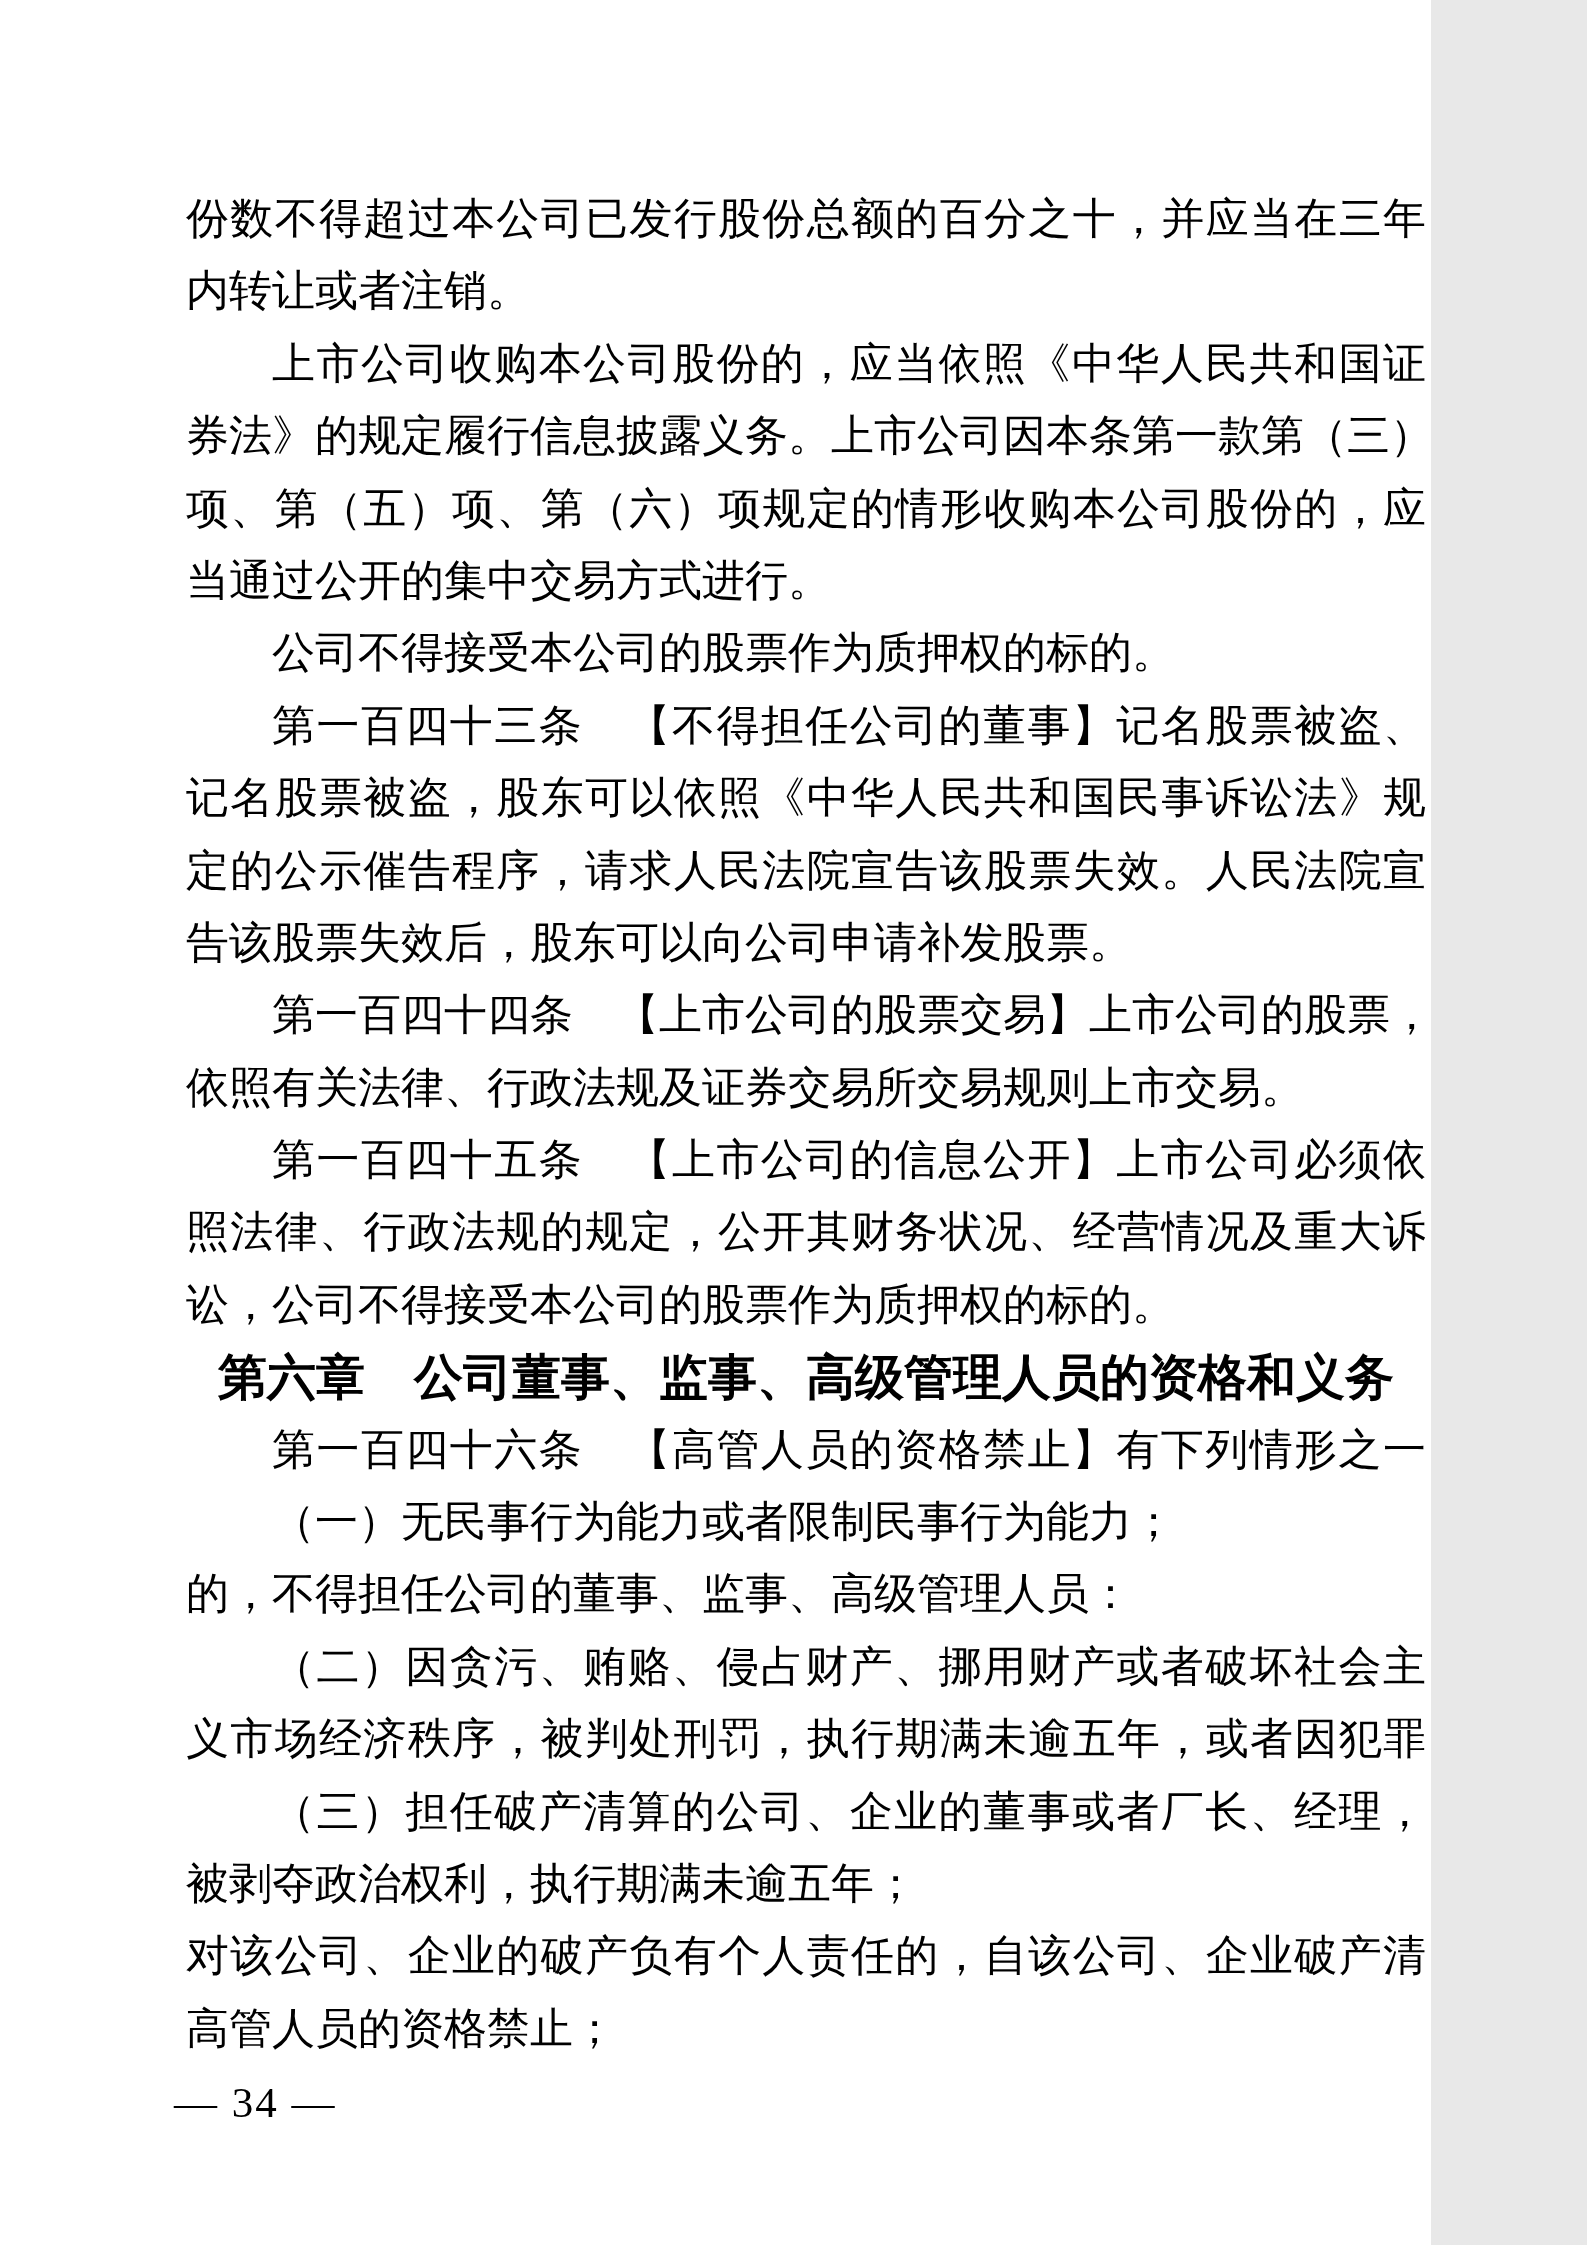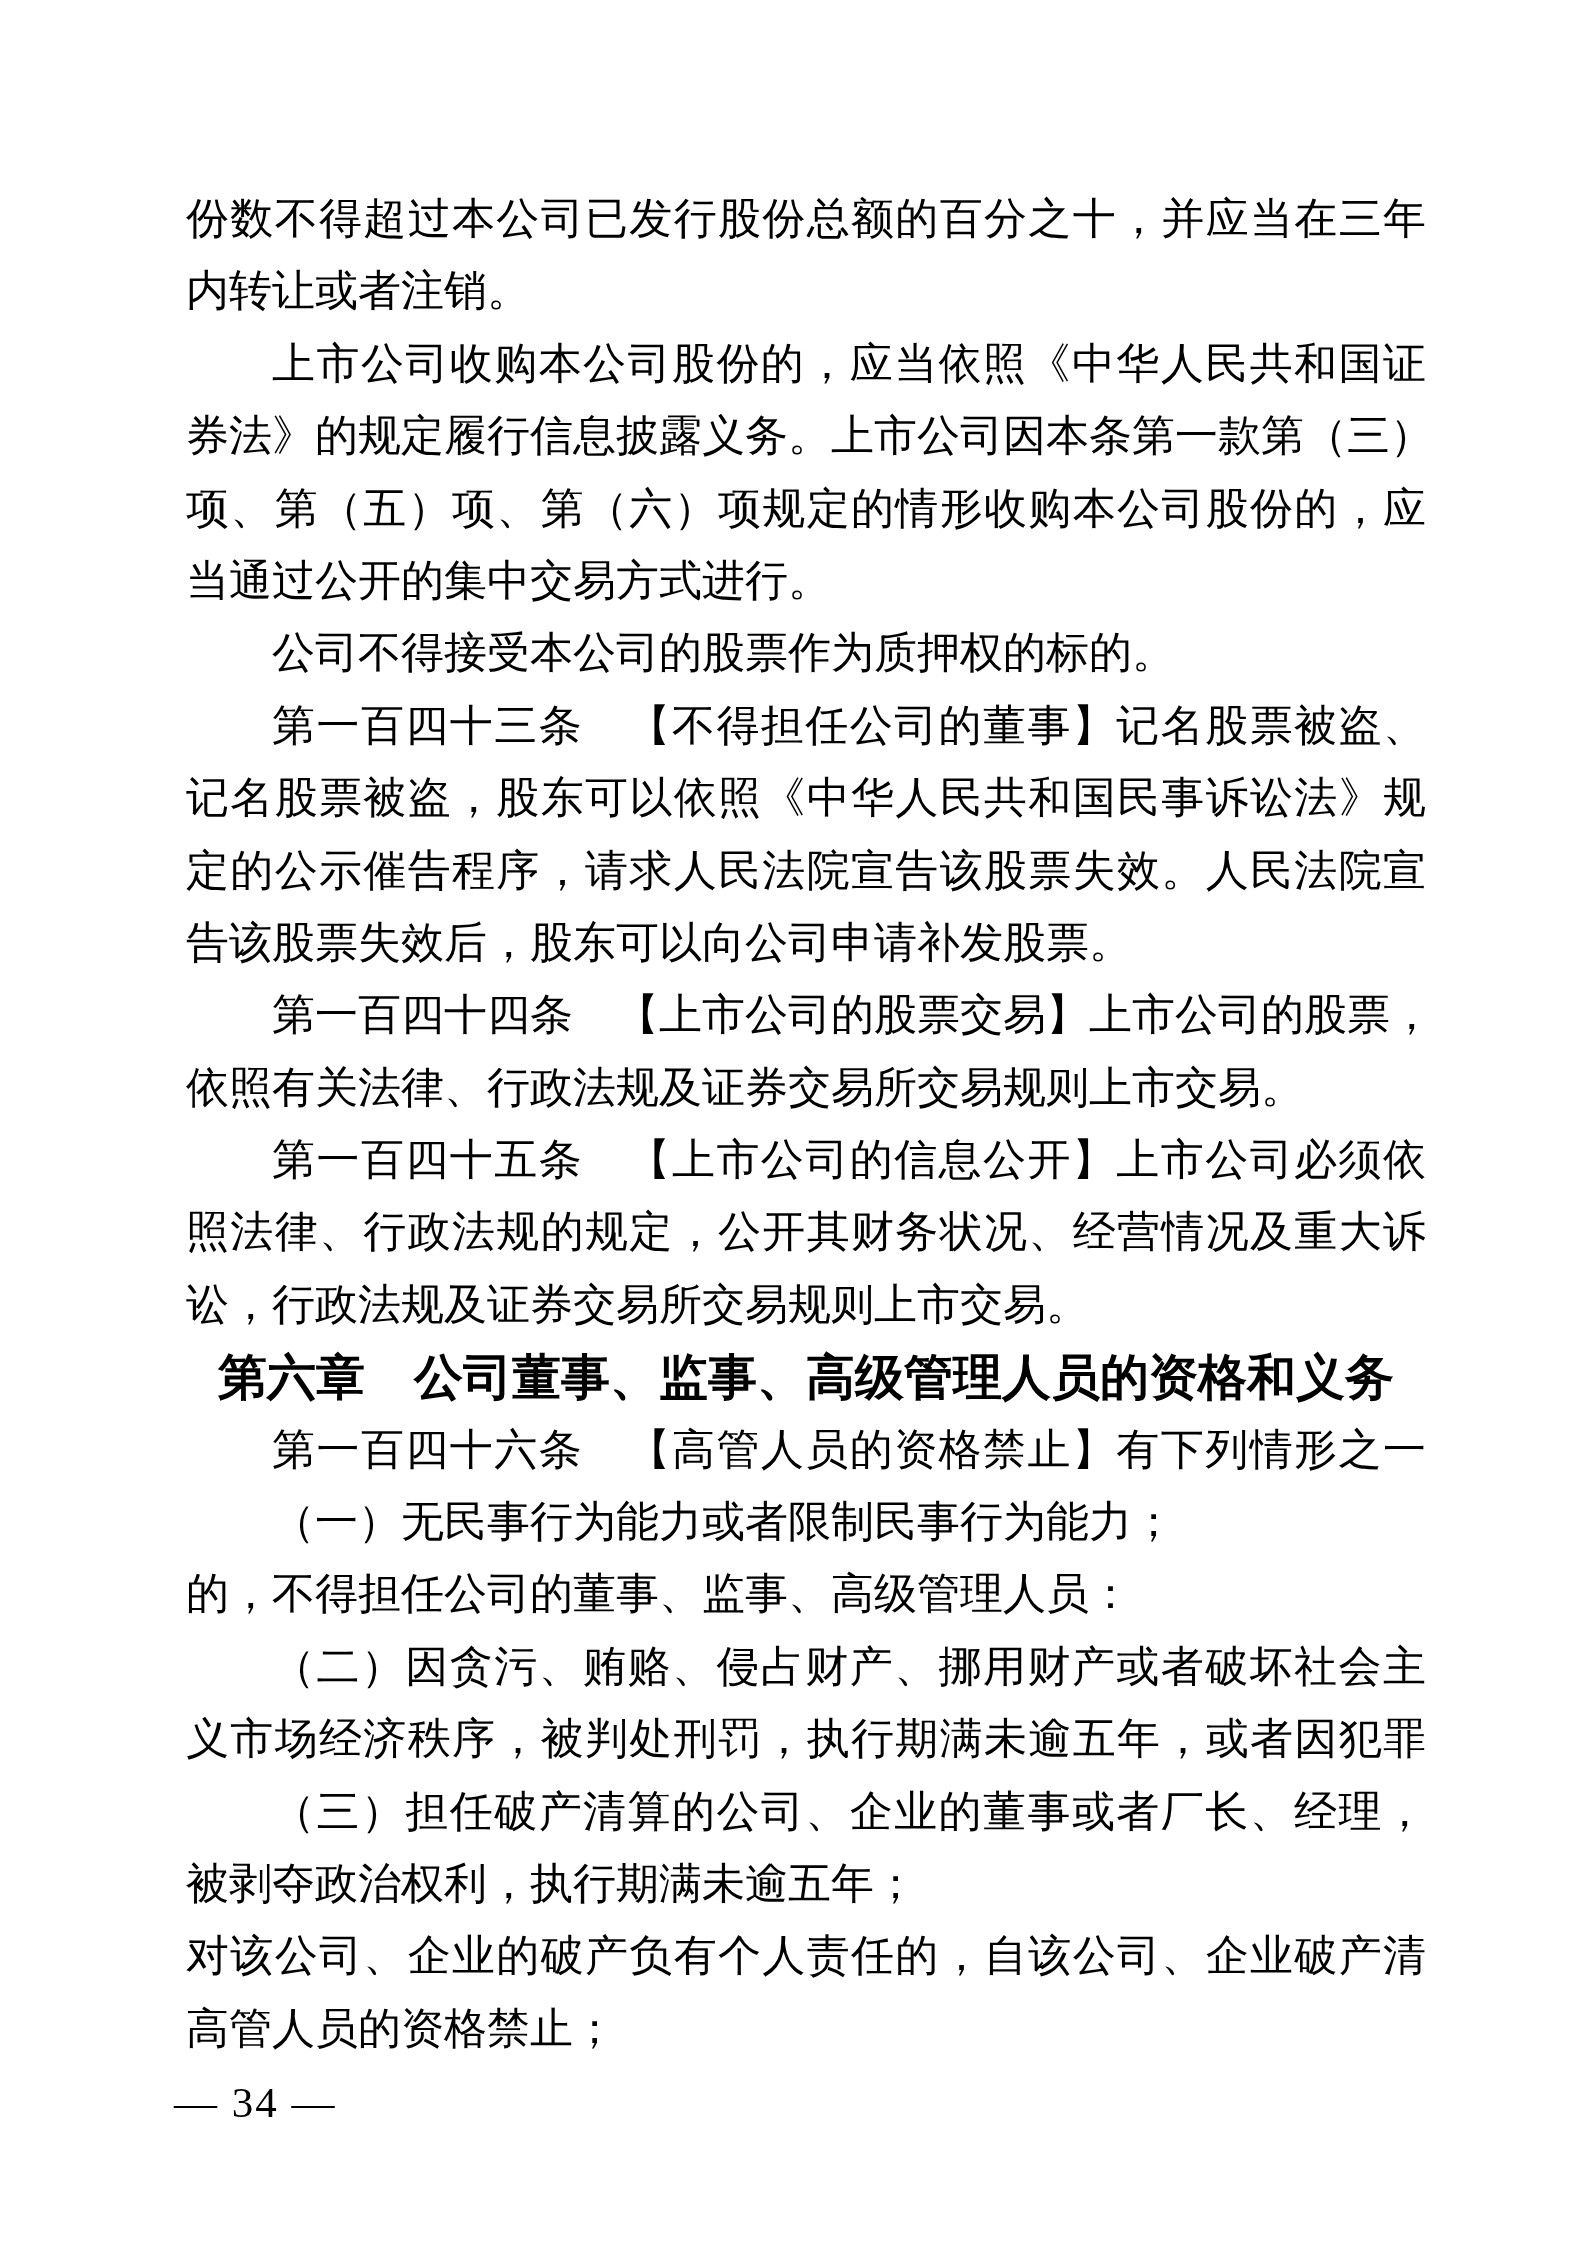--- a/index.html
+++ b/index.html
@@ -2,21 +2,21 @@
 <html><head>
 <meta charset="utf-8">
 <style>
   html, body {
     margin: 0;
     padding: 0;
     background: #e8e8e8;
   }
   .page {
     position: relative;
-    width: 1587px;
+    width: 1431px;
     height: 2245px;
     background: #ffffff;
     overflow: hidden;
     font-family: "Liberation Serif", "DejaVu Serif", serif;
     color: #000000;
   }
   .textblock {
     position: absolute;
     left: 186px;
     top: 183px;
@@ -68,21 +68,21 @@
       <div class="line">当通过公开的集中交易方式进行。</div>
       <div class="line indent">公司不得接受本公司的股票作为质押权的标的。</div>
       <div class="line indent just">第一百四十三条　【不得担任公司的董事】记名股票被盗、</div>
       <div class="line just">记名股票被盗，股东可以依照《中华人民共和国民事诉讼法》规</div>
       <div class="line just">定的公示催告程序，请求人民法院宣告该股票失效。人民法院宣</div>
       <div class="line">告该股票失效后，股东可以向公司申请补发股票。</div>
       <div class="line indent just">第一百四十四条　【上市公司的股票交易】上市公司的股票，</div>
       <div class="line">依照有关法律、行政法规及证券交易所交易规则上市交易。</div>
       <div class="line indent just">第一百四十五条　【上市公司的信息公开】上市公司必须依</div>
       <div class="line just">照法律、行政法规的规定，公开其财务状况、经营情况及重大诉</div>
-      <div class="line">讼，行政法规及证券交易所交易规则上市交易。</div>
+      <div class="line">讼，公司不得接受本公司的股票作为质押权的标的。</div>
       <div class="line chapter">第六章　公司董事、监事、高级管理人员的资格和义务</div>
       <div class="line indent just">第一百四十六条　【高管人员的资格禁止】有下列情形之一</div>
       <div class="line indent">（一）无民事行为能力或者限制民事行为能力；</div>
       <div class="line">的，不得担任公司的董事、监事、高级管理人员：</div>
       <div class="line indent just">（二）因贪污、贿赂、侵占财产、挪用财产或者破坏社会主</div>
       <div class="line just">义市场经济秩序，被判处刑罚，执行期满未逾五年，或者因犯罪</div>
       <div class="line indent just">（三）担任破产清算的公司、企业的董事或者厂长、经理，</div>
       <div class="line">被剥夺政治权利，执行期满未逾五年；</div>
       <div class="line just">对该公司、企业的破产负有个人责任的，自该公司、企业破产清</div>
       <div class="line">高管人员的资格禁止；</div>

